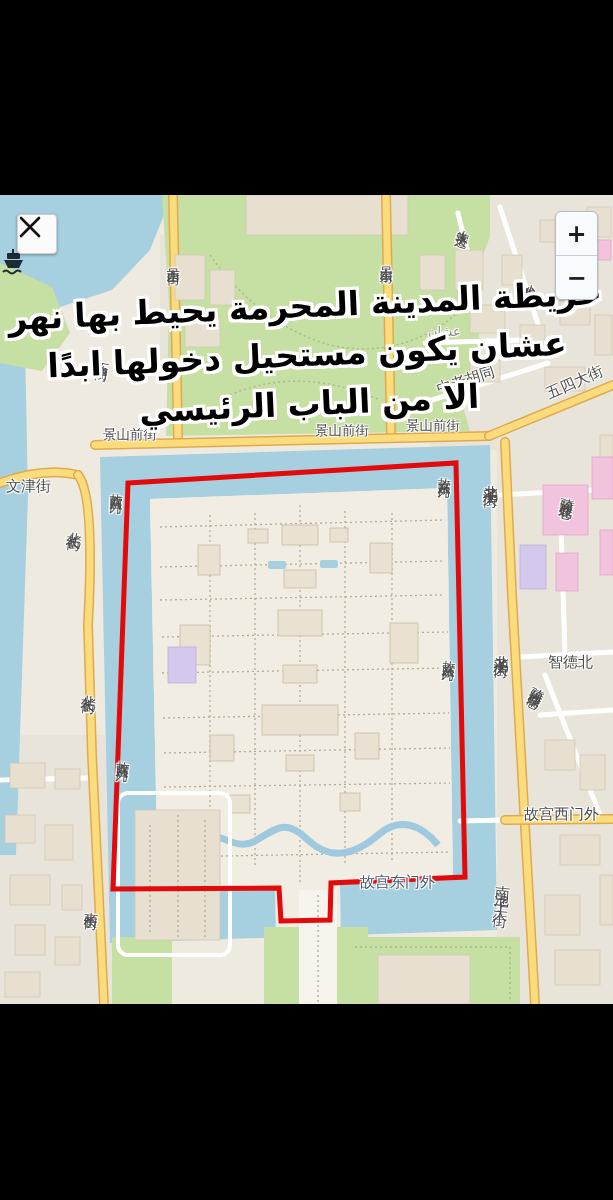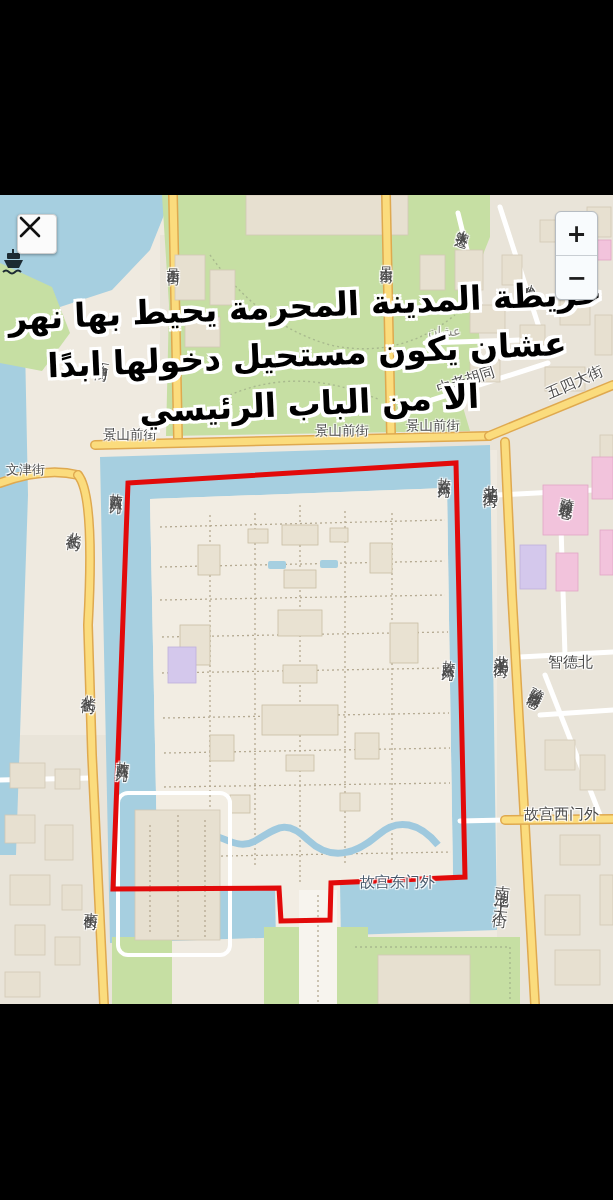--- a/index.html
+++ b/index.html
@@ -205,21 +205,21 @@
       <rect class="purple" x="520" y="350" width="26" height="44"></rect>
     </svg>
 
     <svg width="613" height="809" viewBox="0 0 613 809">
       <polygon points="128,288 456,268 465,682 331,688 330,725 281,726 279,693 113,694" fill="none" stroke="#e20a0a" stroke-width="5" stroke-linejoin="miter"></polygon>
     </svg>
 
     <div class="lbl" style="left:103px;top:232px;font-size:13.5px;">景山前街</div>
     <div class="lbl" style="left:315px;top:228px;font-size:13.5px;">景山前街</div>
     <div class="lbl" style="left:406px;top:223px;font-size:13.5px;">景山前街</div>
-    <div class="lbl" style="left:6px;top:268px;font-size:13px;text-align:right;">文津街</div>
+    <div class="lbl" style="left:6px;top:284px;font-size:15px;text-align:right;">文津街</div>
     <div class="lbl v" style="left:97px;top:158px;font-size:13px;transform:rotate(10deg);">石作胡同</div>
     <div class="lbl v" style="left:166px;top:62px;font-size:13px;">景山西街</div>
     <div class="lbl v" style="left:379px;top:60px;font-size:13px;">景山东街</div>
     <div class="lbl v" style="left:459px;top:25px;font-size:13px;transform:rotate(15deg);">大学夹道</div>
     <div class="lbl v" style="left:524px;top:78px;font-size:14px;transform:rotate(12deg);">沙滩北街</div>
     <div class="lbl lite" style="left:428px;top:130px;font-size:13px;">عشان</div>
     <div class="lbl" style="left:436px;top:178px;font-size:15px;transform:rotate(-18deg);">中老胡同</div>
     <div class="lbl" style="left:545px;top:180px;font-size:15px;transform:rotate(-24deg);">五四大街</div>
     <div class="lbl v" style="left:68px;top:325px;font-size:15px;transform:rotate(9deg);">北长街</div>
     <div class="lbl v" style="left:82px;top:488px;font-size:15px;transform:rotate(7deg);">北长街</div>

